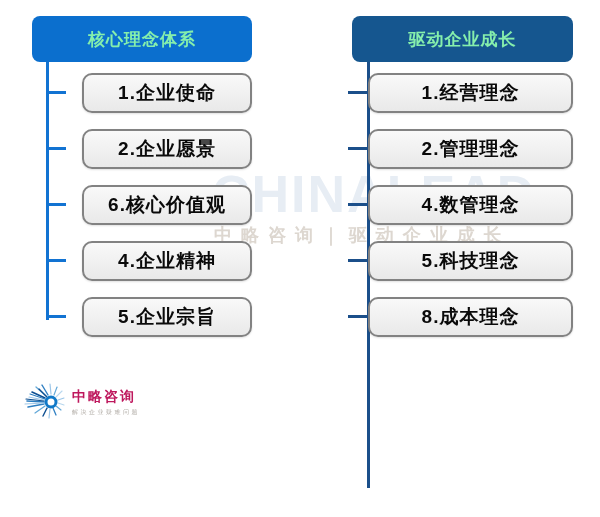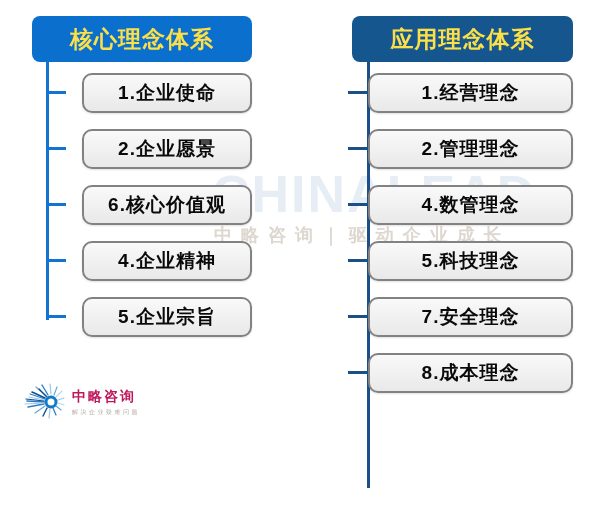--- a/index.html
+++ b/index.html
@@ -23,21 +23,21 @@
   }
 
   
   .tree { position:absolute; top:16px; z-index:1; }
   .tree-left  { left:32px;  width:220px; }
   .tree-right { left:352px; width:221px; }
 
   .tree-header {
     height:46px; border-radius:8px;
     display:flex; align-items:center; justify-content:center;
-    color:#fde047; font-size:23px; font-weight:bold; letter-spacing:1px;
+    color:#86efac; font-size:17px; font-weight:bold; letter-spacing:1px;
   }
   .tree-left  .tree-header { background:#0b6fce; }
   .tree-right .tree-header { background:#15568f; }
 
   .connector { position:absolute; width:3px; top:46px; }
   .tree-left  .connector { left:14px; height:258px; background:#1273d2; }
   .tree-right .connector { left:15px; height:426px; background:#1b4f8a; }
 
   .row { position:relative; height:40px; margin-top:16px; }
   .row.first { margin-top:11px; }
@@ -94,42 +94,38 @@
       <div class="branch"></div>
       <div class="node">4.企业精神</div>
     </div>
     <div class="row">
       <div class="branch"></div>
       <div class="node">5.企业宗旨</div>
     </div>
   </div>
 
   <div class="tree tree-right">
-    <div class="tree-header">应用理念体系</div>
+    <div class="tree-header">驱动企业成长</div>
     <div class="connector"></div>
 
     <div class="row first">
       <div class="branch"></div>
       <div class="node">1.经营理念</div>
     </div>
     <div class="row">
       <div class="branch"></div>
       <div class="node">2.管理理念</div>
     </div>
     <div class="row">
       <div class="branch"></div>
       <div class="node">4.数管理念</div>
     </div>
     <div class="row">
       <div class="branch"></div>
       <div class="node">5.科技理念</div>
-    </div>
-    <div class="row">
-      <div class="branch"></div>
-      <div class="node">7.安全理念</div>
     </div>
     <div class="row">
       <div class="branch"></div>
       <div class="node">8.成本理念</div>
     </div>
   </div>
 
   <div class="logo">
     <svg viewBox="0 0 46 46" aria-hidden="true">
       <g stroke-linecap="round">

